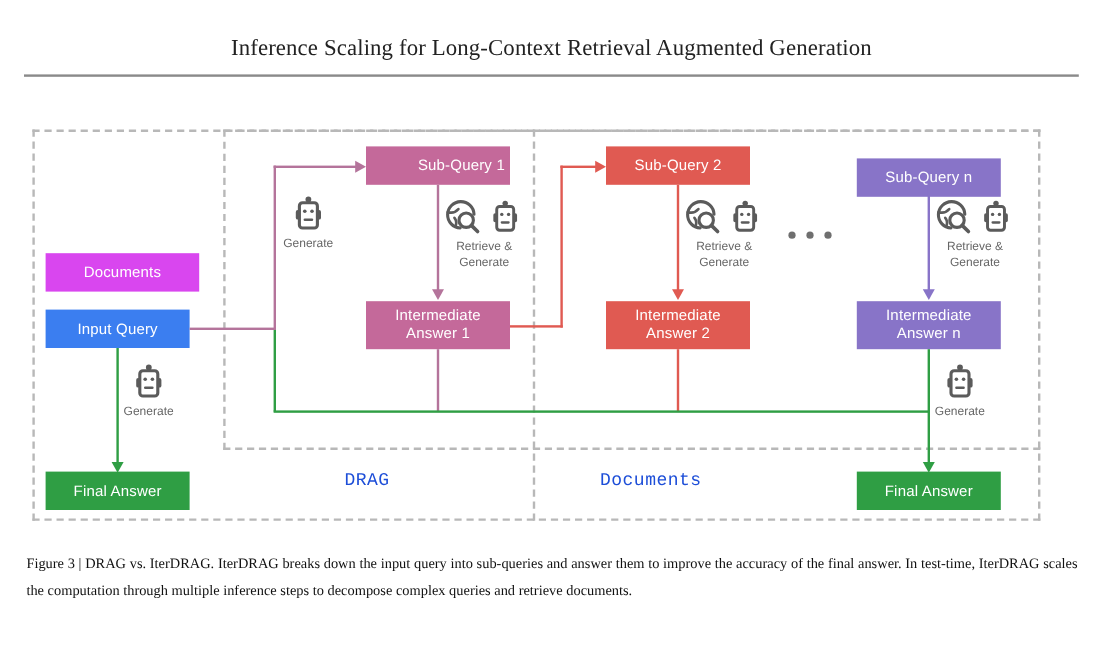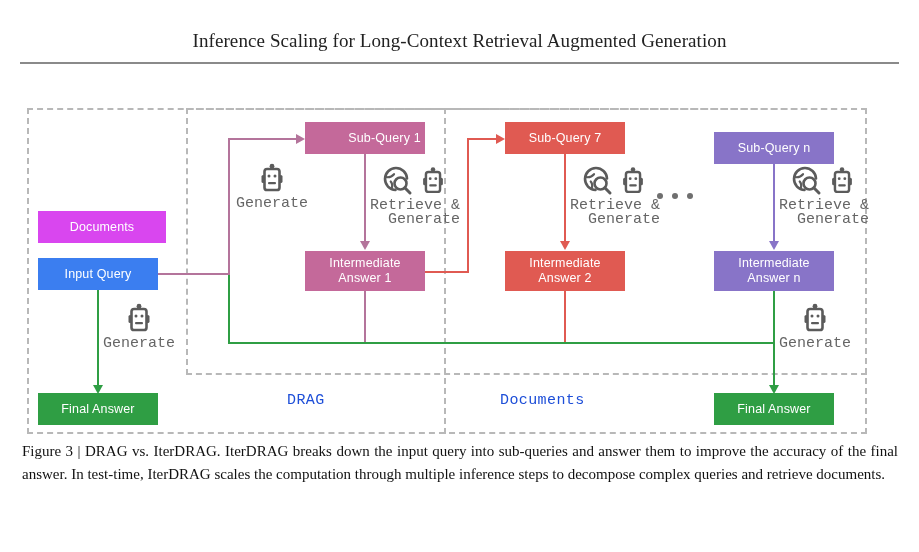--- a/index.html
+++ b/index.html
@@ -44,33 +44,33 @@
   .edge.h{height:2px;}
   .edge.v{width:2px;}
   .arrowhead{position:absolute;width:0;height:0;}
   .arrow-down{border-left:5px solid transparent;border-right:5px solid transparent;}
   .arrow-right{border-top:5px solid transparent;border-bottom:5px solid transparent;}
   .iconwrap{
     position:absolute;display:flex;flex-direction:column;align-items:center;
   }
   .iconrow{display:flex;align-items:center;gap:3px;}
   .iconcap{
-    color:#666;font-size:15px;line-height:14px;text-align:right;
+    color:#666;font-size:10px;line-height:14px;text-align:center;
     margin-top:2px;white-space:nowrap;
-    font-family:Liberation Mono, monospace;
+    font-family:Liberation Sans, sans-serif;
   }
   .dots{
     position:absolute;display:flex;gap:9px;align-items:center;
   }
   .dots i{display:block;width:6px;height:6px;border-radius:50%;background:#6f6f6f;}
   
   #caption{
-    position:absolute;left:22px;top:440px;width:876px;
+    position:absolute;left:22px;top:458px;width:876px;
     font-family:"Liberation Serif", serif;
-    font-size:15px;line-height:23px;color:#111;text-align:justify;
+    font-size:12px;line-height:23px;color:#111;text-align:justify;
   }
 </style>
 </head>
 <body>
 
 <div id="page-header">
   <span class="ttl">Inference Scaling for Long-Context Retrieval Augmented Generation</span>
 </div>
 <div id="header-rule"></div>
 
@@ -175,21 +175,21 @@
   </div>
 
   <div class="edge v" style="left:364px;top:196px;height:52px;background:#b4749b;"></div>
 
   <div class="edge h" style="left:425px;top:176px;width:44px;background:#e05a52;"></div>
   <div class="edge v" style="left:467px;top:43px;height:135px;background:#e05a52;"></div>
   <div class="edge h" style="left:467px;top:43px;width:31px;background:#e05a52;"></div>
   <div class="arrowhead arrow-right" style="left:496px;top:39px;border-left:9px solid #e05a52;"></div>
 
   <div class="node" style="left:505px;top:27px;width:120px;height:32px;background:#e05a52;">
-    <span>Sub-Query 7</span>
+    <span>Sub-Query 2</span>
   </div>
   <div class="node" style="left:505px;top:156px;width:120px;height:40px;background:#e05a52;">
     <span style="white-space:pre-line;">Intermediate
 Answer 2</span>
   </div>
   <div class="edge v" style="left:564px;top:59px;height:89px;background:#e05a52;"></div>
   <div class="arrowhead arrow-down" style="left:560px;top:146px;border-top:9px solid #e05a52;"></div>
 
   <div class="iconwrap" style="left:570px;top:70px;">
     <div class="iconrow">

